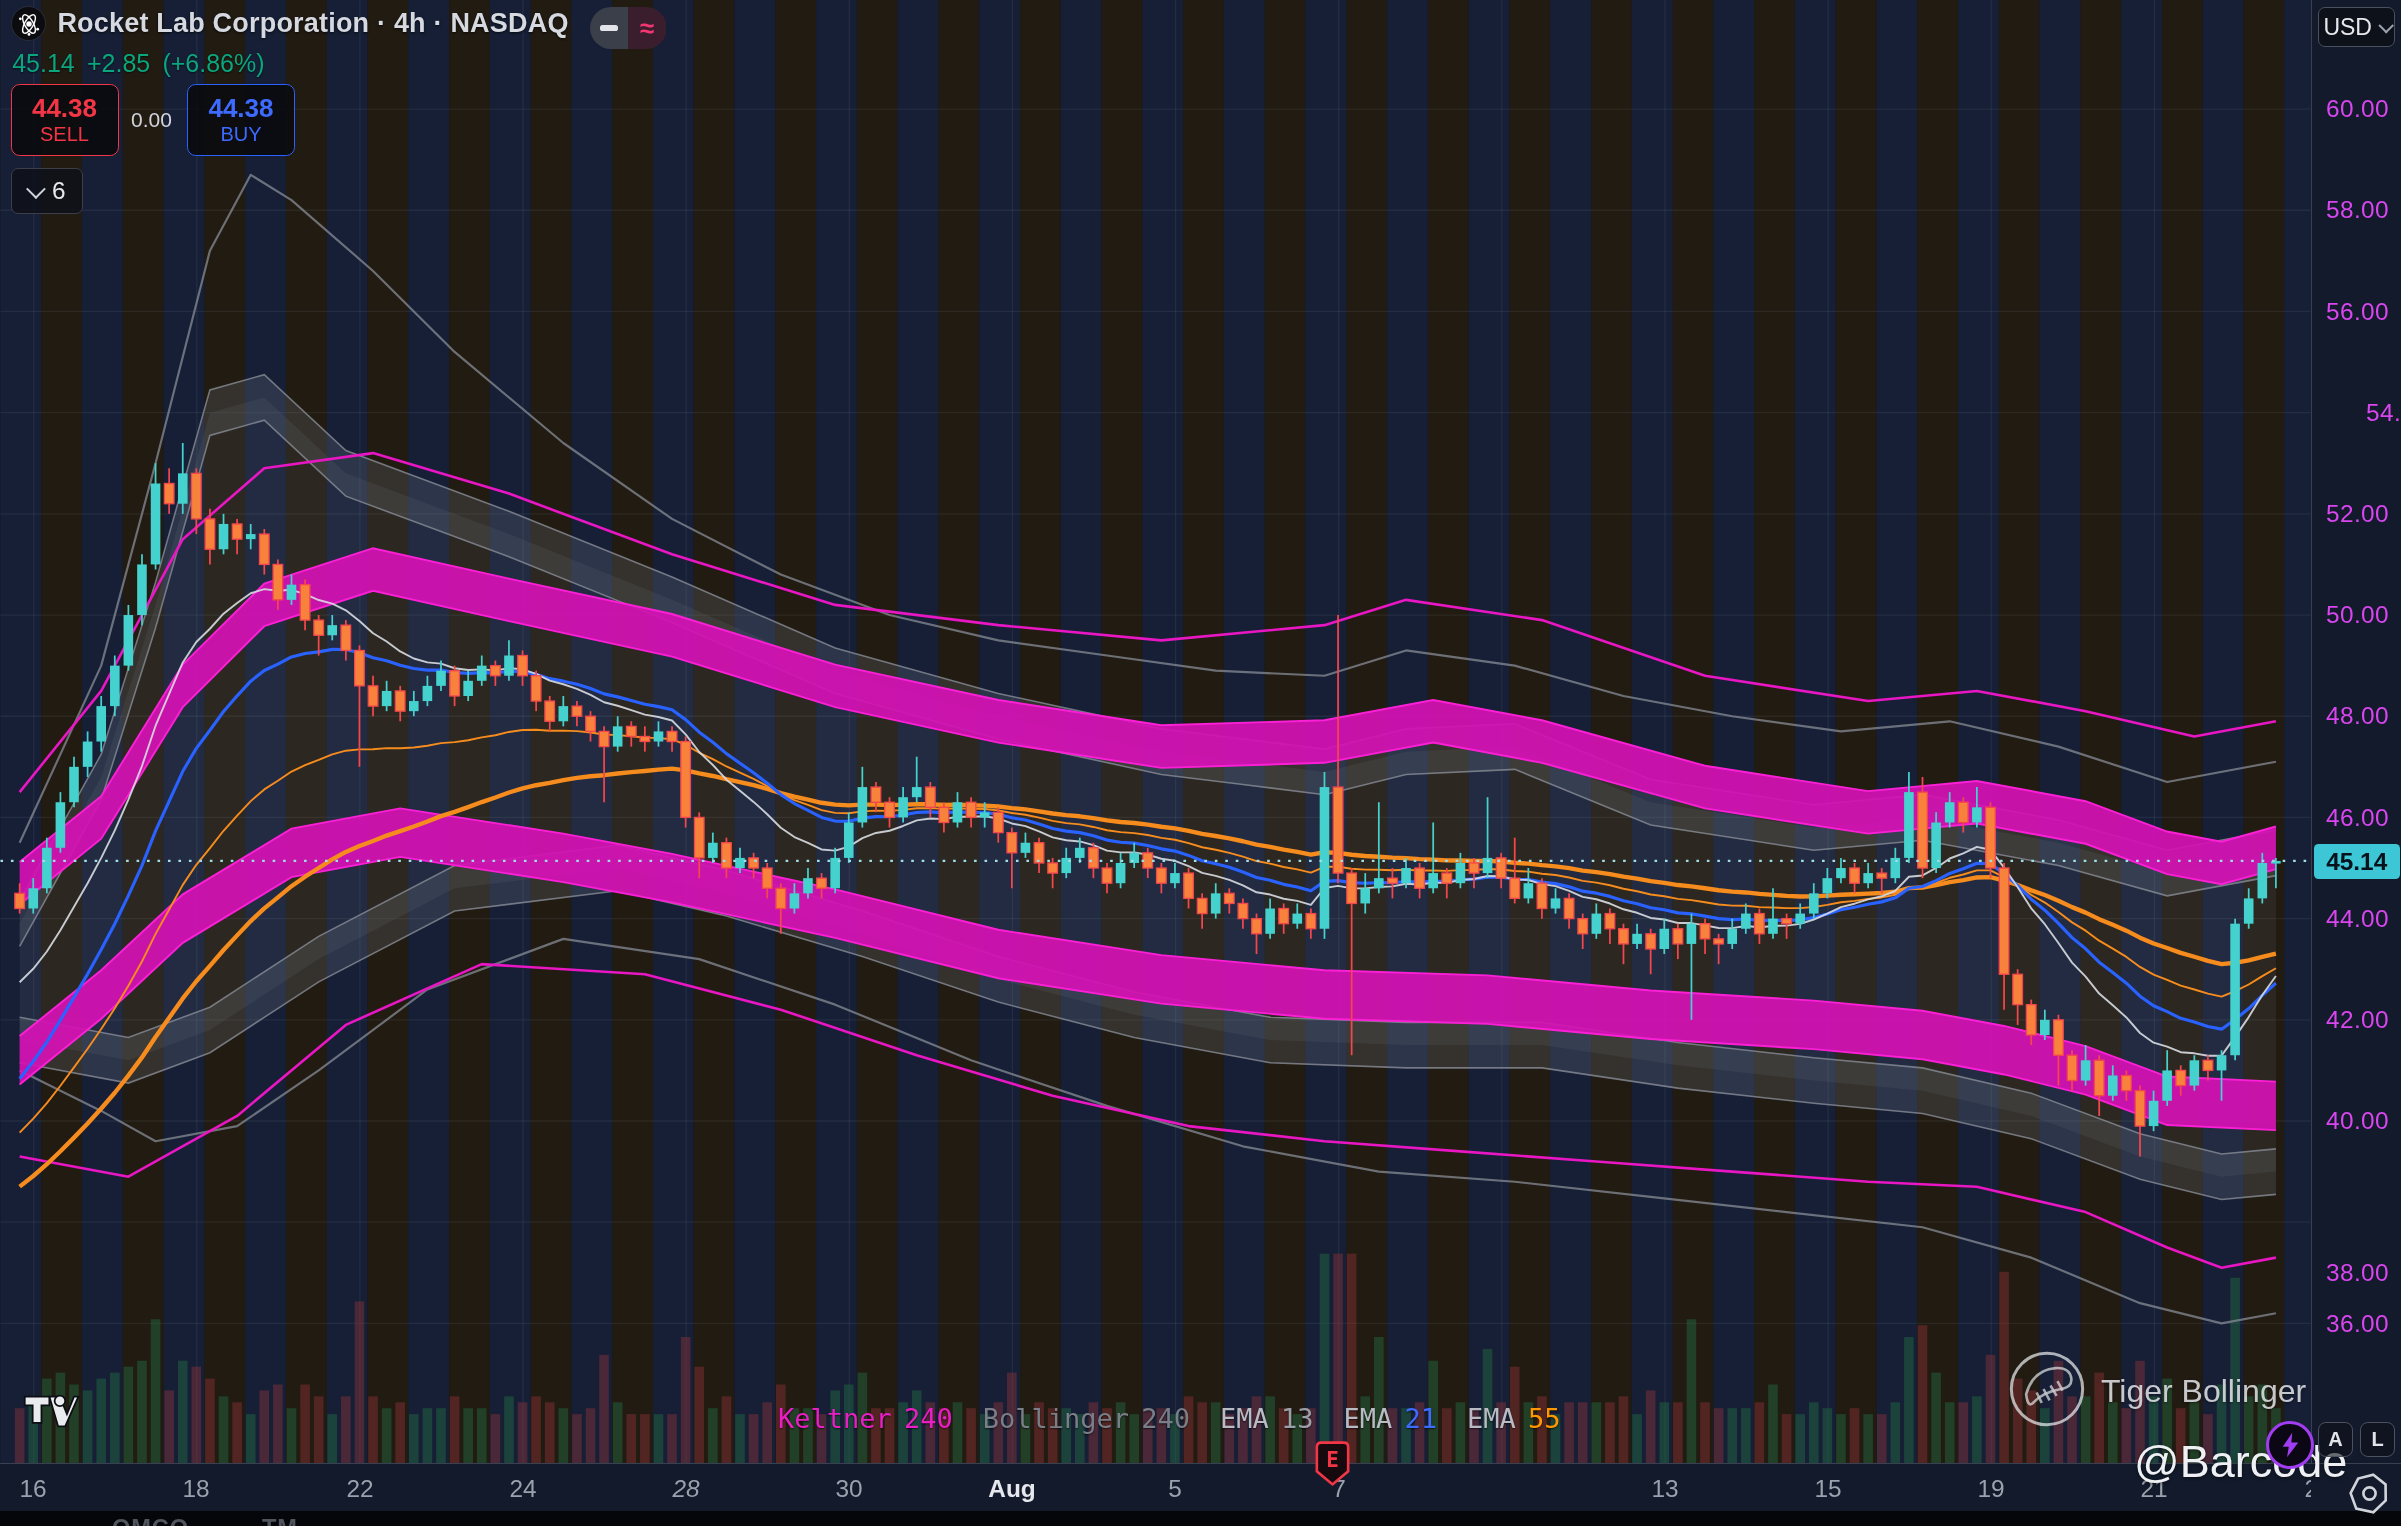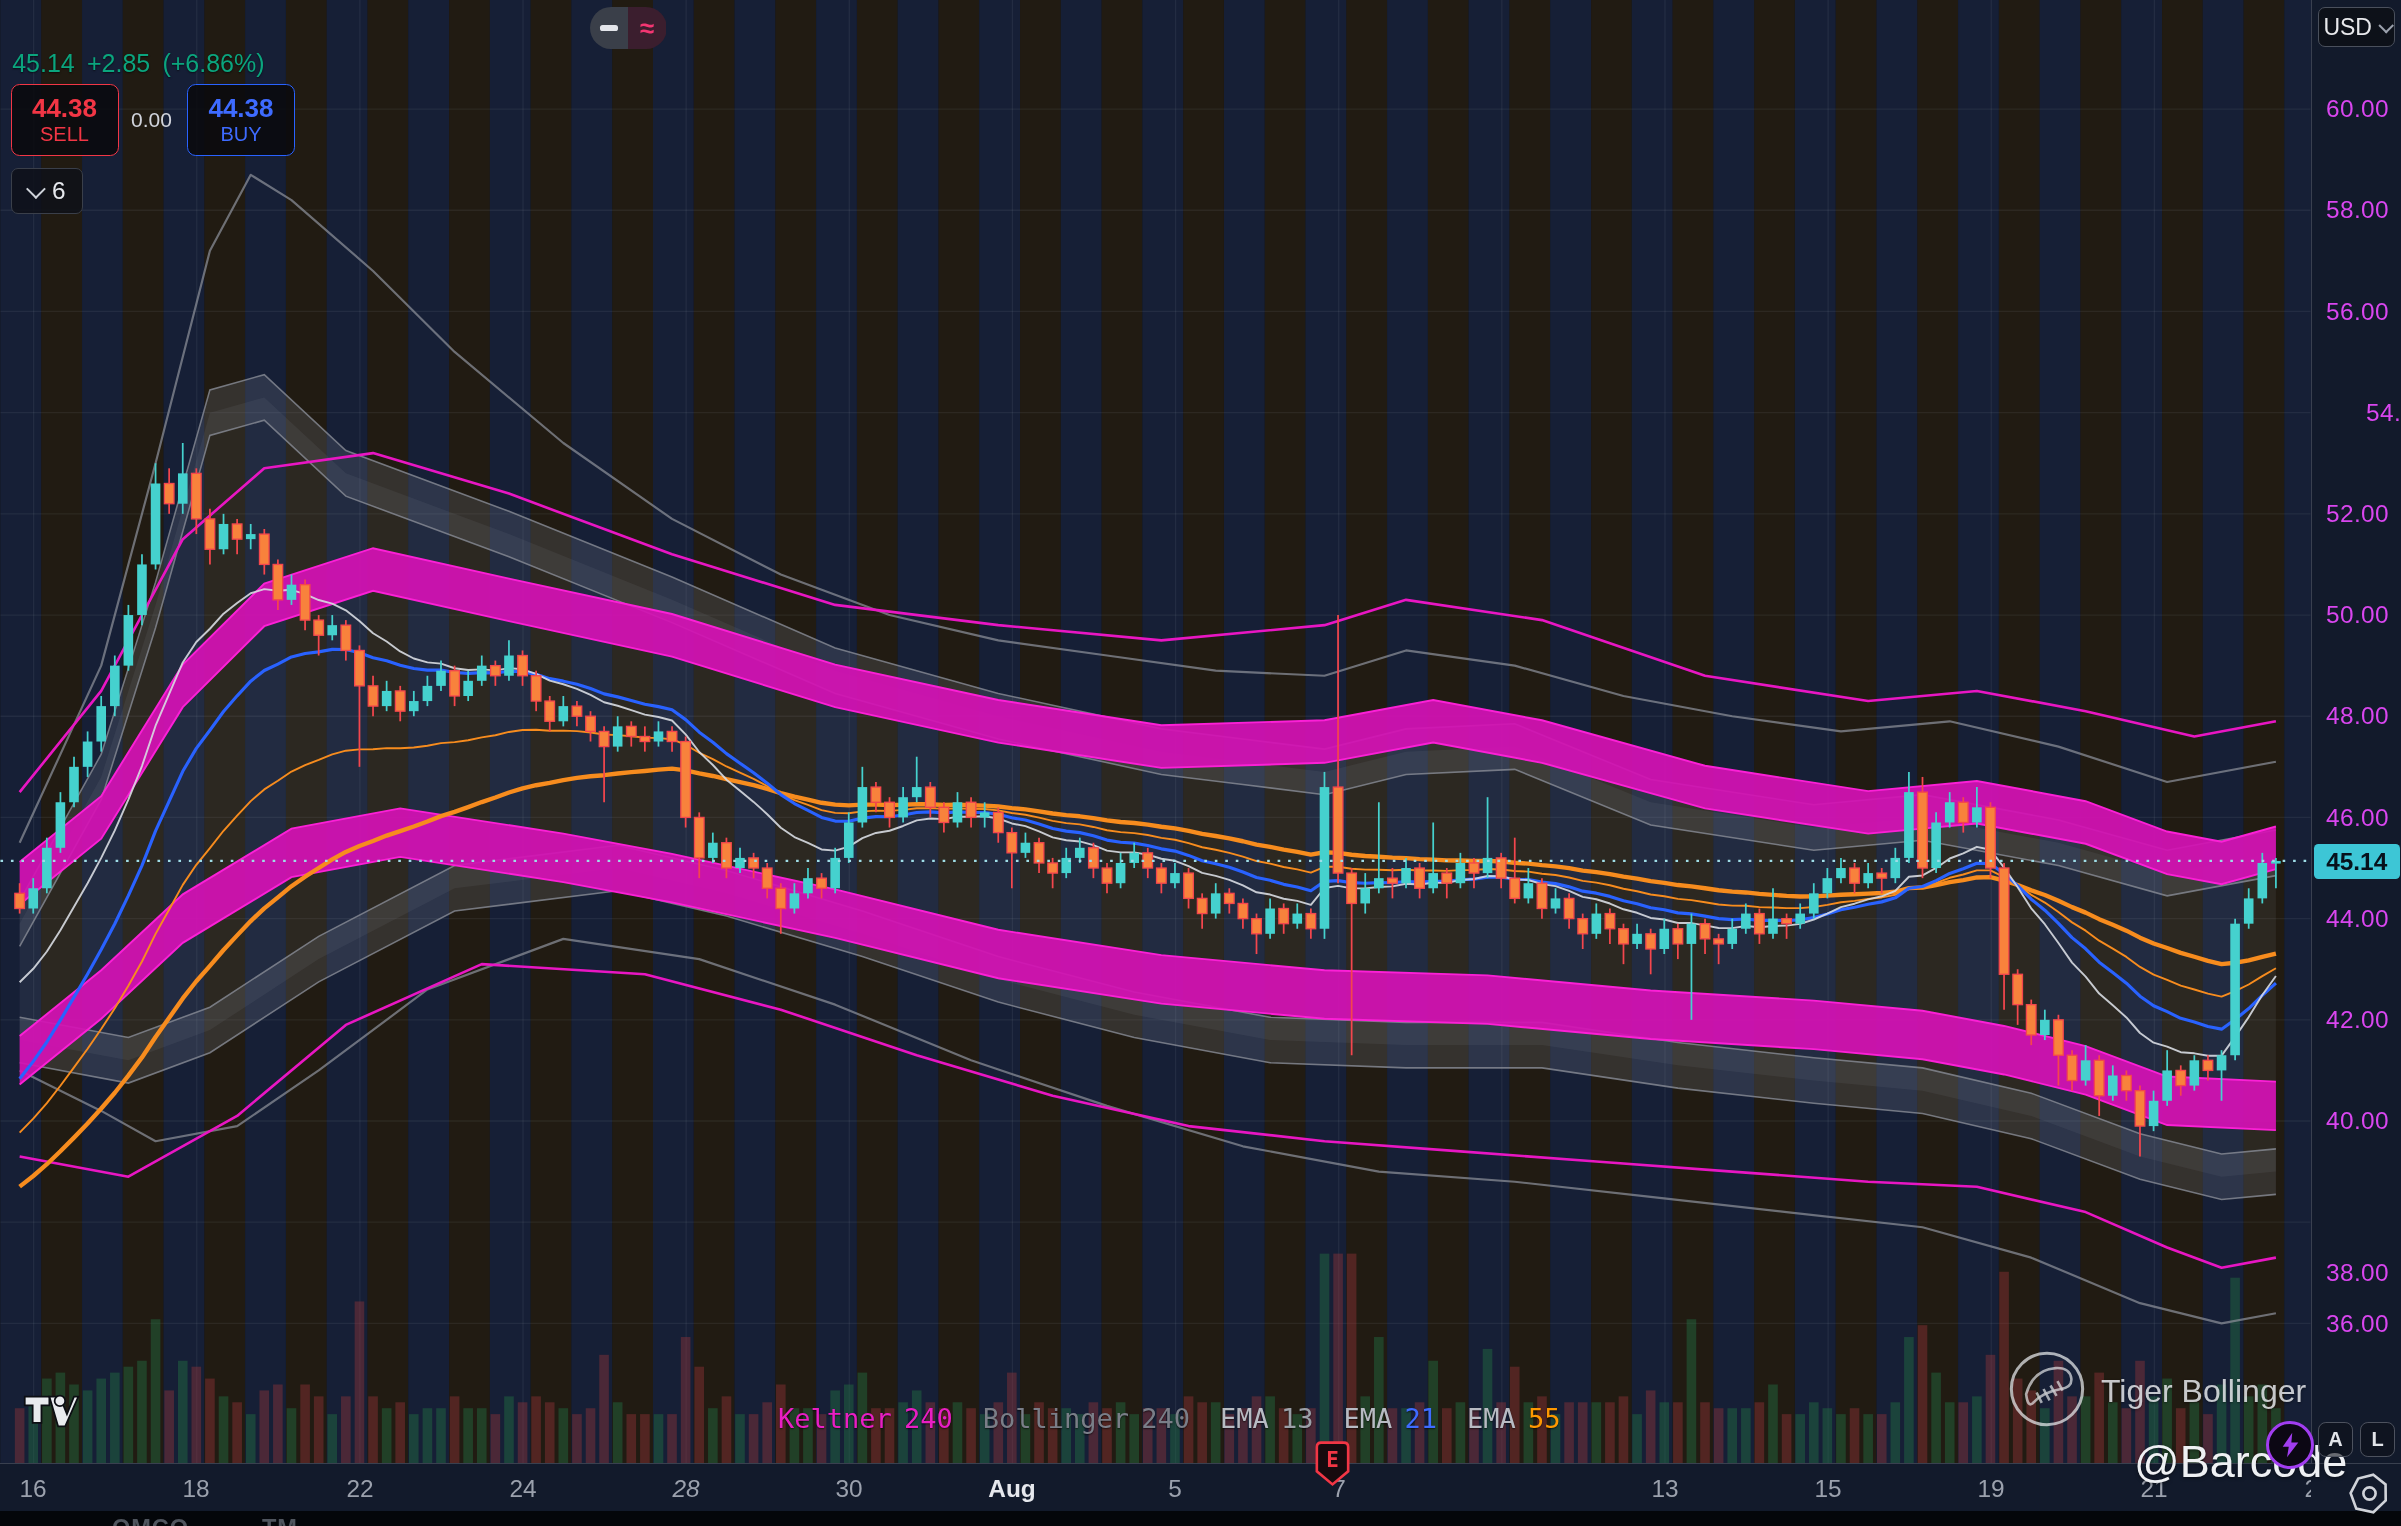--- a/index.html
+++ b/index.html
@@ -667,20 +667,33 @@
       <rect x="2556.0" y="1058.8" width="11" height="150.8" fill="#45d1ce"></rect>
       <line x1="2577.12" y1="1018.1999999999999" x2="2577.12" y2="1064.6000000000001" stroke="#45d1ce" stroke-width="2"></line>
       <rect x="2571.6" y="1029.8" width="11" height="29.0" fill="#45d1ce"></rect>
       <line x1="2592.7" y1="977.6000000000001" x2="2592.7" y2="1035.6000000000001" stroke="#45d1ce" stroke-width="2"></line>
       <rect x="2587.2" y="989.2" width="11" height="40.6" fill="#45d1ce"></rect>
       <line x1="2608.28" y1="983.3999999999999" x2="2608.28" y2="1018.1999999999999" stroke="#45d1ce" stroke-width="2"></line>
       <rect x="2602.8" y="986.9" width="11" height="3.0" fill="#45d1ce"></rect>
       <line x1="0" y1="986.88" x2="2648" y2="986.88" stroke="#9fdde7" stroke-width="2.5" stroke-dasharray="3 9"></line>
     </svg>
 
+  <div class="hdr-row">
+    <div class="sym-logo">
+      <svg width="26" height="26" viewBox="0 0 30 30">
+        <circle cx="15" cy="15" r="3.2" fill="#fff"></circle>
+        <ellipse cx="15" cy="15" rx="12" ry="5" fill="none" stroke="#fff" stroke-width="1.6" transform="rotate(60 15 15)"></ellipse>
+        <ellipse cx="15" cy="15" rx="12" ry="5" fill="none" stroke="#fff" stroke-width="1.6" transform="rotate(-60 15 15)"></ellipse>
+        <circle cx="5" cy="9" r="1.6" fill="#fff"></circle>
+          <circle cx="25" cy="21" r="1.6" fill="#fff"></circle>
+          <circle cx="15" cy="27" r="1.6" fill="#fff"></circle>
+      </svg>
+    </div>
+    <div class="sym-title">Rocket Lab Corporation · 4h · NASDAQ</div>
+  </div>
   <div class="style-toggle">
     <div class="half minus">
         <div class="minus-bar"></div>
       </div>
     <div class="half wave">≈</div>
   </div>
   <div class="chg-row">
     <span>45.14</span>
     <span>+2.85</span>
     <span>(+6.86%)</span>

